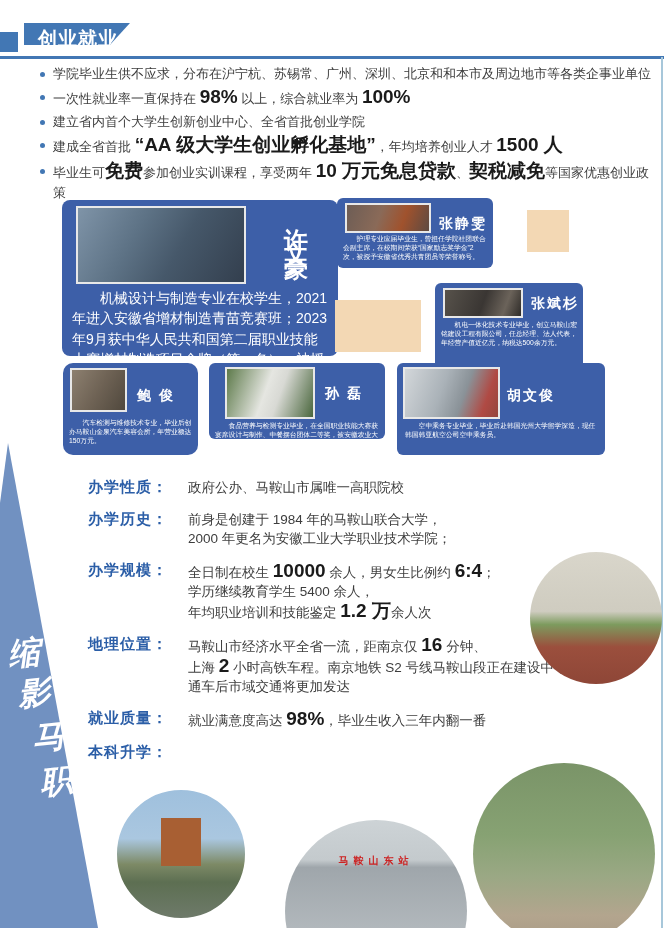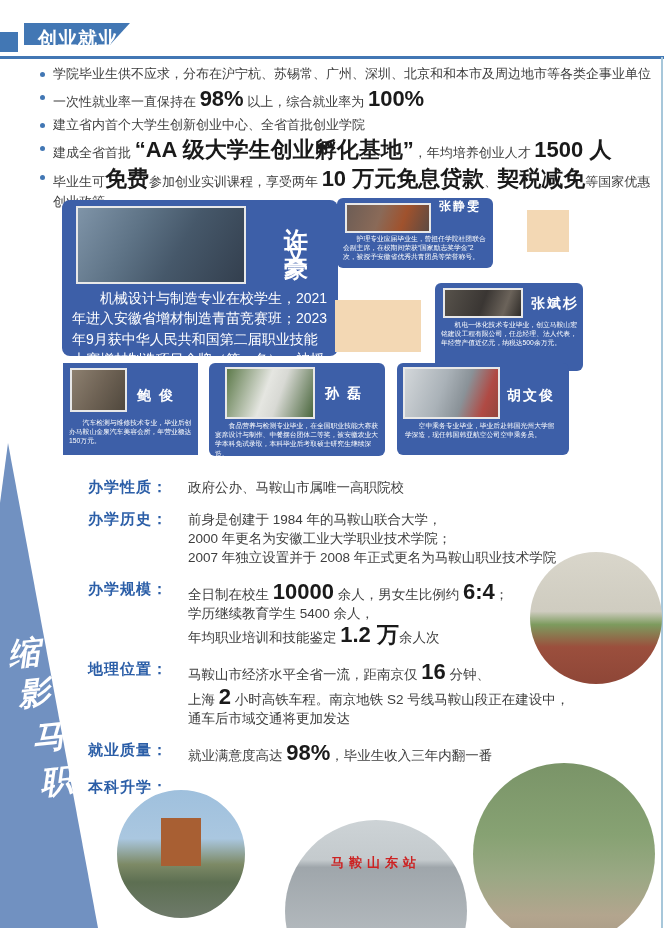--- a/index.html
+++ b/index.html
@@ -11,21 +11,21 @@
   .hdr-banner{position:absolute;left:24px;top:23px;width:106px;height:22px;background:var(--banner_blue);
               clip-path:polygon(0 0,100% 0,81% 100%,0 100%);
               color:#fff;font-size:19px;font-weight:bold;line-height:31px;padding-left:14px;box-sizing:border-box;letter-spacing:1px;}
   .hdr-line{position:absolute;left:0;top:56px;width:664px;height:3px;background:var(--banner_blue);}
   .right-border{position:absolute;right:1px;top:57px;width:2px;height:871px;background:var(--edge_blue);}
 
   
   .bullets{position:absolute;left:40px;top:64px;width:614px;}
   .bullet{display:flex;margin-bottom:3px;color:var(--text_dark);font-size:13px;line-height:1.55;}
   .bullet .dot{flex:0 0 5px;width:5px;height:5px;border-radius:50%;background:var(--banner_blue);margin:8px 8px 0 0;}
-  .num{font-size:22px;font-weight:bold;color:#1a1a1a;line-height:1.1;}
+  .num{font-size:19px;font-weight:bold;color:#1a1a1a;line-height:1.1;}
 
   
   .card{position:absolute;background:var(--card_blue);border-radius:8px;color:#fff;overflow:hidden;}
   .photo{position:absolute;border:2px solid #e8e8e8;box-sizing:border-box;}
   .desc{position:absolute;text-indent:2em;line-height:1.45;color:#ffffff;}
   .pname{position:absolute;font-weight:bold;color:#fff;}
   .vname{writing-mode:vertical-rl;text-orientation:upright;letter-spacing:14px;font-size:24px;}
   .peach{position:absolute;background:var(--peach);}
 
   
@@ -44,21 +44,21 @@
   
   .circ{position:absolute;border-radius:50%;overflow:hidden;}
   .circ-sports{left:530px;top:552px;width:132px;height:132px;
       background:linear-gradient(180deg,#d9d6cb 0%,#cfccc0 45%,#7d9b5e 55%,#9b4f3d 72%,#8e4637 100%);}
   .circ-campus{left:112px;top:785px;width:138px;height:138px;border:5px solid #fff;box-sizing:border-box;
       background:linear-gradient(180deg,#9fc0dd 0%,#aac7e0 38%,#7d8a66 58%,#5d6f52 72%,#6e7a6a 100%);}
   .campus-building{position:absolute;left:44px;top:28px;width:40px;height:48px;background:#a85f33;}
   .circ-station{left:285px;top:820px;width:182px;height:182px;
       background:linear-gradient(180deg,#cdd3d6 0%,#c4cacd 22%,#9fa6ab 26%,#b8bec2 72%,#8e969b 100%);}
   .station-sign{position:absolute;left:0;right:0;top:34px;text-align:center;
-      color:#c22;font-size:13px;font-weight:bold;letter-spacing:5px;}
+      color:#c22;font-size:10px;font-weight:bold;letter-spacing:5px;}
   .circ-girl{left:473px;top:763px;width:182px;height:182px;
       background:linear-gradient(180deg,#7a9468 0%,#87a273 40%,#9aa884 62%,#b3a58e 84%,#a89a84 100%);}
 
   
   .ph-xwh{background:linear-gradient(120deg,#7f94a8 0%,#5d7285 35%,#46586a 60%,#333f4e 100%);}
   .ph-zjw{background:linear-gradient(110deg,#6d5d55 0%,#8a6a58 40%,#a0522d 68%,#5d4a42 100%);}
   .ph-zbs{background:linear-gradient(110deg,#57524b 0%,#3a3633 50%,#6b635a 78%,#2e2b28 100%);}
   .ph-bj{background:linear-gradient(120deg,#8d8070 0%,#6f6355 50%,#50483d 100%);}
   .ph-sl{background:linear-gradient(110deg,#5d7a4a 0%,#e5e6e1 45%,#d8d9d4 60%,#49663c 100%);}
   .ph-hwj{background:linear-gradient(110deg,#d3d7da 0%,#aab2b8 40%,#8a9298 62%,#b04a44 84%,#94453c 100%);}
@@ -99,47 +99,47 @@
     </div>
 
   <div class="card" style="left:62px;top:200px;width:276px;height:156px;">
     <div class="photo ph-xwh" style="left:14px;top:6px;width:170px;height:78px;"></div>
     <div class="pname vname" style="right:26px;top:8px;">许文豪</div>
     <div class="desc" style="left:10px;right:10px;top:88px;font-size:14px;">机械设计与制造专业在校学生，2021年进入安徽省增材制造青苗竞赛班；2023年9月获中华人民共和国第二届职业技能大赛增材制造项目金牌（第一名），被授予“全国技术能手”称号，并直接晋升技师（二级）职业技能等级，入选第47届世界技能大赛中国集训队，将代表国家参加世界技能大赛。</div>
   </div>
 
   <div class="card" style="left:337px;top:198px;width:156px;height:70px;border-radius:6px;">
     <div class="photo ph-zjw" style="left:8px;top:5px;width:86px;height:30px;"></div>
-    <div class="pname" style="left:102px;top:0;font-size:12px;letter-spacing:2px;">张静雯</div>
+    <div class="pname" style="left:102px;top:17px;font-size:14px;letter-spacing:2px;">张静雯</div>
     <div class="desc" style="left:6px;right:6px;top:36px;font-size:6.8px;line-height:1.35;">护理专业应届毕业生，曾担任学院社团联合会副主席，在校期间荣获“国家励志奖学金”2次，被授予安徽省优秀共青团员等荣誉称号。</div>
   </div>
 
   <div class="peach" style="left:527px;top:210px;width:42px;height:42px;"></div>
 
   <div class="card" style="left:435px;top:283px;width:148px;height:88px;border-radius:6px;">
     <div class="photo ph-zbs" style="left:8px;top:5px;width:80px;height:30px;"></div>
     <div class="pname" style="left:96px;top:12px;font-size:14px;letter-spacing:2px;">张斌杉</div>
     <div class="desc" style="left:6px;right:6px;top:37px;font-size:6.8px;line-height:1.35;">机电一体化技术专业毕业，创立马鞍山宏铭建设工程有限公司，任总经理、法人代表，年经营产值近亿元，纳税达500余万元。</div>
   </div>
 
   <div class="peach" style="left:335px;top:300px;width:86px;height:52px;"></div>
 
-  <div class="card" style="left:63px;top:363px;width:135px;height:92px;border-radius:0;">
+  <div class="card" style="left:63px;top:363px;width:135px;height:92px;border-radius:10px;">
     <div class="photo ph-bj" style="left:7px;top:5px;width:57px;height:44px;"></div>
     <div class="pname" style="left:74px;top:24px;font-size:14px;letter-spacing:2px;">鲍 俊</div>
     <div class="desc" style="left:6px;right:6px;top:55px;font-size:6.8px;line-height:1.35;">汽车检测与维修技术专业，毕业后创办马鞍山金泉汽车美容会所，年营业额达150万元。</div>
   </div>
 
-  <div class="card" style="left:209px;top:363px;width:176px;height:93px;border-radius:6px;">
+  <div class="card" style="left:209px;top:363px;width:176px;height:76px;border-radius:6px;">
     <div class="photo ph-sl" style="left:16px;top:4px;width:90px;height:52px;"></div>
     <div class="pname" style="left:116px;top:22px;font-size:14px;letter-spacing:2px;">孙 磊</div>
     <div class="desc" style="left:6px;right:6px;top:58px;font-size:6.8px;line-height:1.35;">食品营养与检测专业毕业，在全国职业技能大赛获宴席设计与制作、中餐摆台团体二等奖，被安徽农业大学本科免试录取，本科毕业后考取硕士研究生继续深造。</div>
   </div>
 
-  <div class="card" style="left:397px;top:363px;width:172px;height:92px;border-radius:6px;">
+  <div class="card" style="left:397px;top:363px;width:172px;height:92px;border-radius:6px;padding-left:36px;">
     <div class="photo ph-hwj" style="left:6px;top:4px;width:97px;height:52px;"></div>
     <div class="pname" style="left:110px;top:24px;font-size:14px;letter-spacing:2px;">胡文俊</div>
     <div class="desc" style="left:8px;right:8px;top:58px;font-size:6.8px;line-height:1.35;">空中乘务专业毕业，毕业后赴韩国光州大学留学深造，现任韩国韩亚航空公司空中乘务员。</div>
   </div>
 
   <div class="band"></div>
   <div class="callig" style="left:8px;top:632px;">缩</div>
   <div class="callig" style="left:18px;top:672px;">影</div>
   <div class="callig" style="left:32px;top:716px;">马</div>
   <div class="callig" style="left:40px;top:760px;">职</div>
@@ -149,21 +149,20 @@
         <span class="ilabel">办学性质：</span>
         <div class="icontent">
           <div class="iline"><span>政府公办、马鞍山市属唯一高职院校</span></div>
         </div>
       </div>
       <div class="inforow">
         <span class="ilabel">办学历史：</span>
         <div class="icontent">
           <div class="iline"><span>前身是创建于 1984 年的马鞍山联合大学，</span></div>
           <div class="iline"><span>2000 年更名为安徽工业大学职业技术学院；</span></div>
-          <div class="iline"><span>2007 年独立设置并于 2008 年正式更名为马鞍山职业技术学院</span></div>
         </div>
       </div>
       <div class="inforow">
         <span class="ilabel">办学规模：</span>
         <div class="icontent">
           <div class="iline"><span>全日制在校生 </span><span class="num">10000</span><span> 余人，男女生比例约 </span><span class="num">6:4</span><span>；</span></div>
           <div class="iline"><span>学历继续教育学生 5400 余人，</span></div>
           <div class="iline"><span>年均职业培训和技能鉴定 </span><span class="num">1.2 万</span><span>余人次</span></div>
         </div>
       </div>

